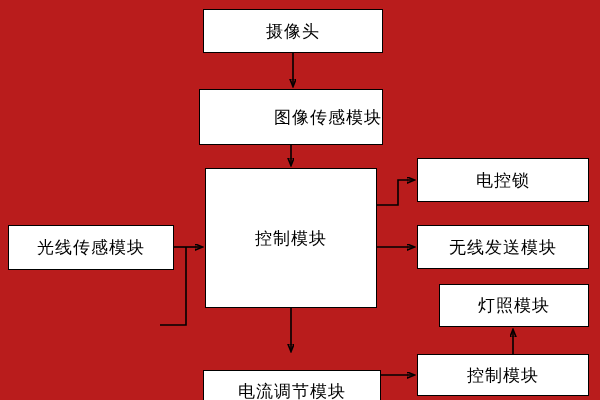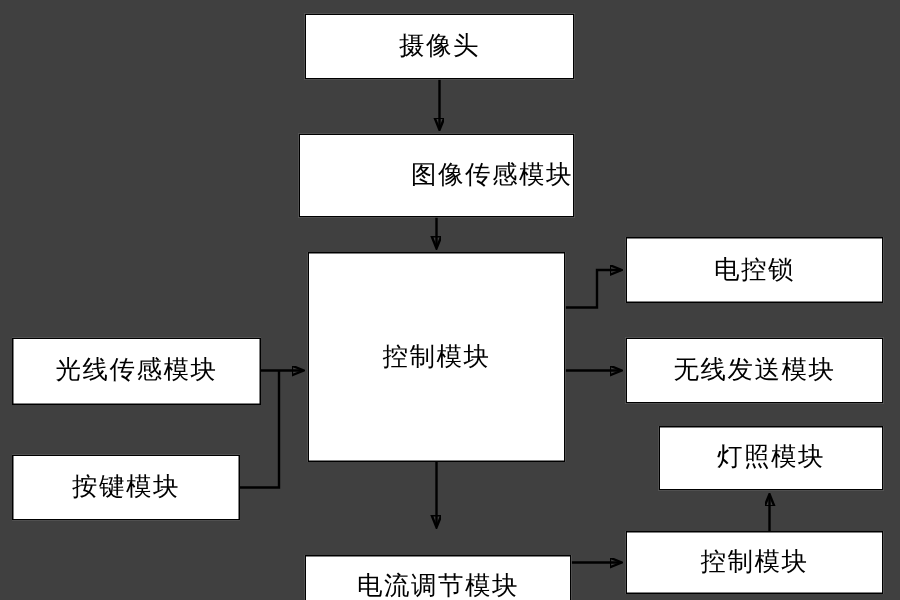--- a/index.html
+++ b/index.html
@@ -4,21 +4,21 @@
 <style>
   html, body {
     margin: 0;
     padding: 0;
     background: #ffffff;
   }
   #canvas {
     position: relative;
     width: 600px;
     height: 400px;
-    background: #404040;
+    background: #b91c1c;
     font-family: "DejaVu Sans", "Liberation Sans", sans-serif;
     overflow: hidden;
   }
   .node {
     position: absolute;
     box-sizing: border-box;
     border: 1.5px solid #000000;
     background: #ffffff;
     display: flex;
     align-items: center;
@@ -86,23 +86,20 @@
   </div>
 
   <div class="node big" style="left:205px; top:168px; width:172px; height:140px;">
     <span>控制模块</span>
   </div>
 
   <div class="node" style="left:8px; top:225px; width:166px; height:45px;">
     <span>光线传感模块</span>
   </div>
 
-  <div class="node" style="left:8px; top:303px; width:152px; height:44px;">
-    <span>按键模块</span>
-  </div>
 
   <div class="node" style="left:417px; top:158px; width:172px; height:44px;">
     <span>电控锁</span>
   </div>
 
   <div class="node" style="left:417px; top:225px; width:172px; height:44px;">
     <span>无线发送模块</span>
   </div>
 
   <div class="node" style="left:439px; top:284px; width:150px; height:43px;">

